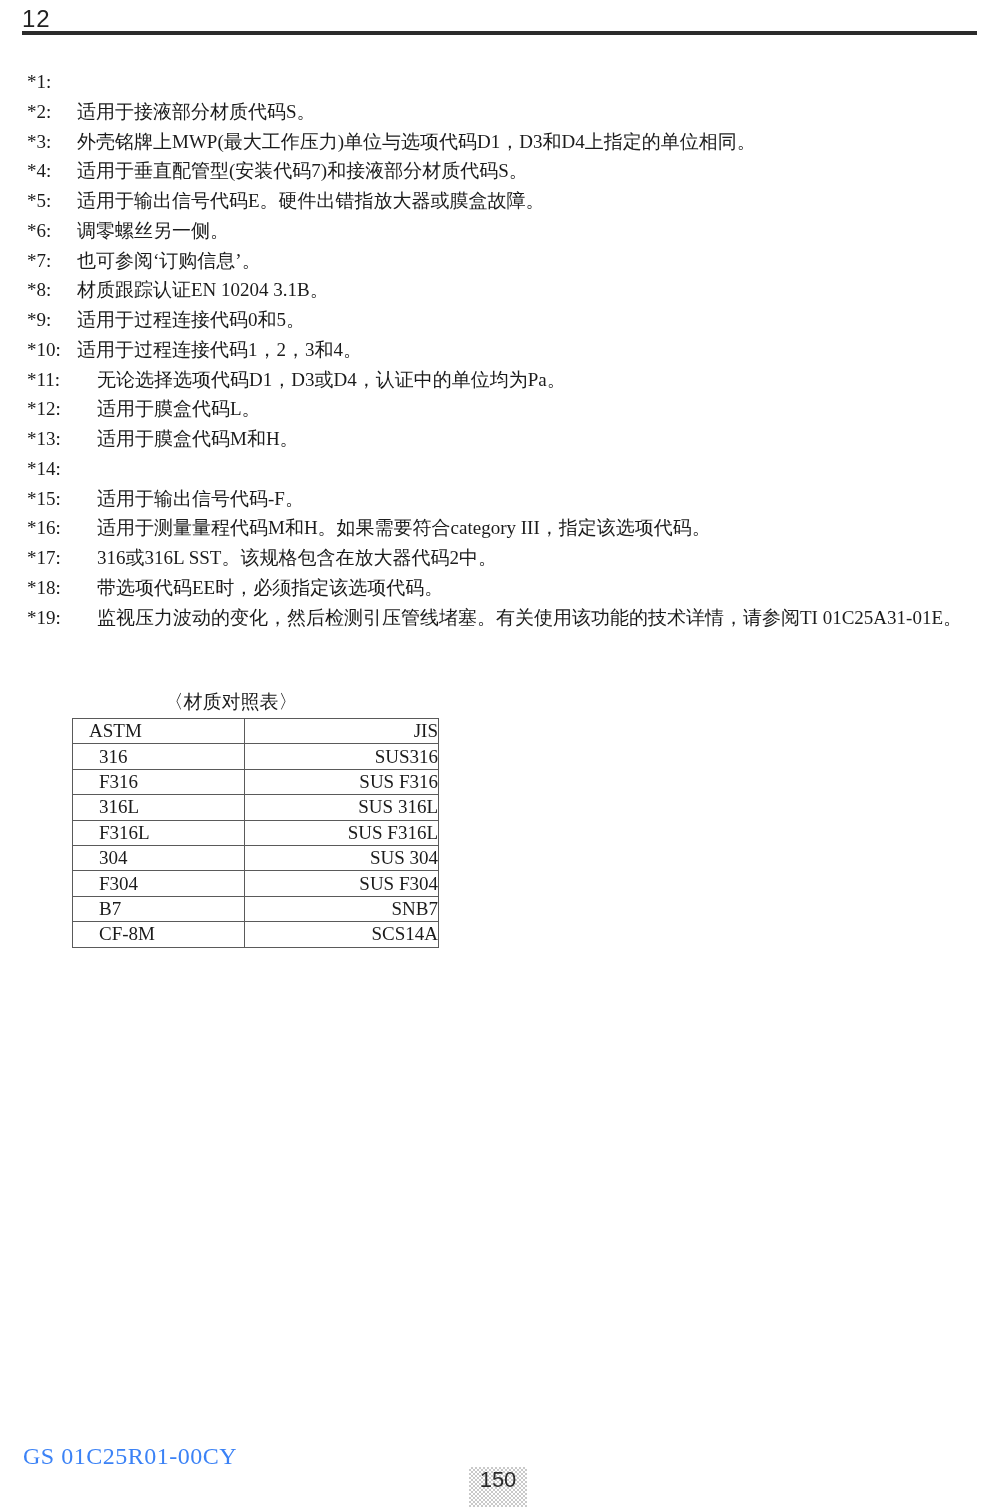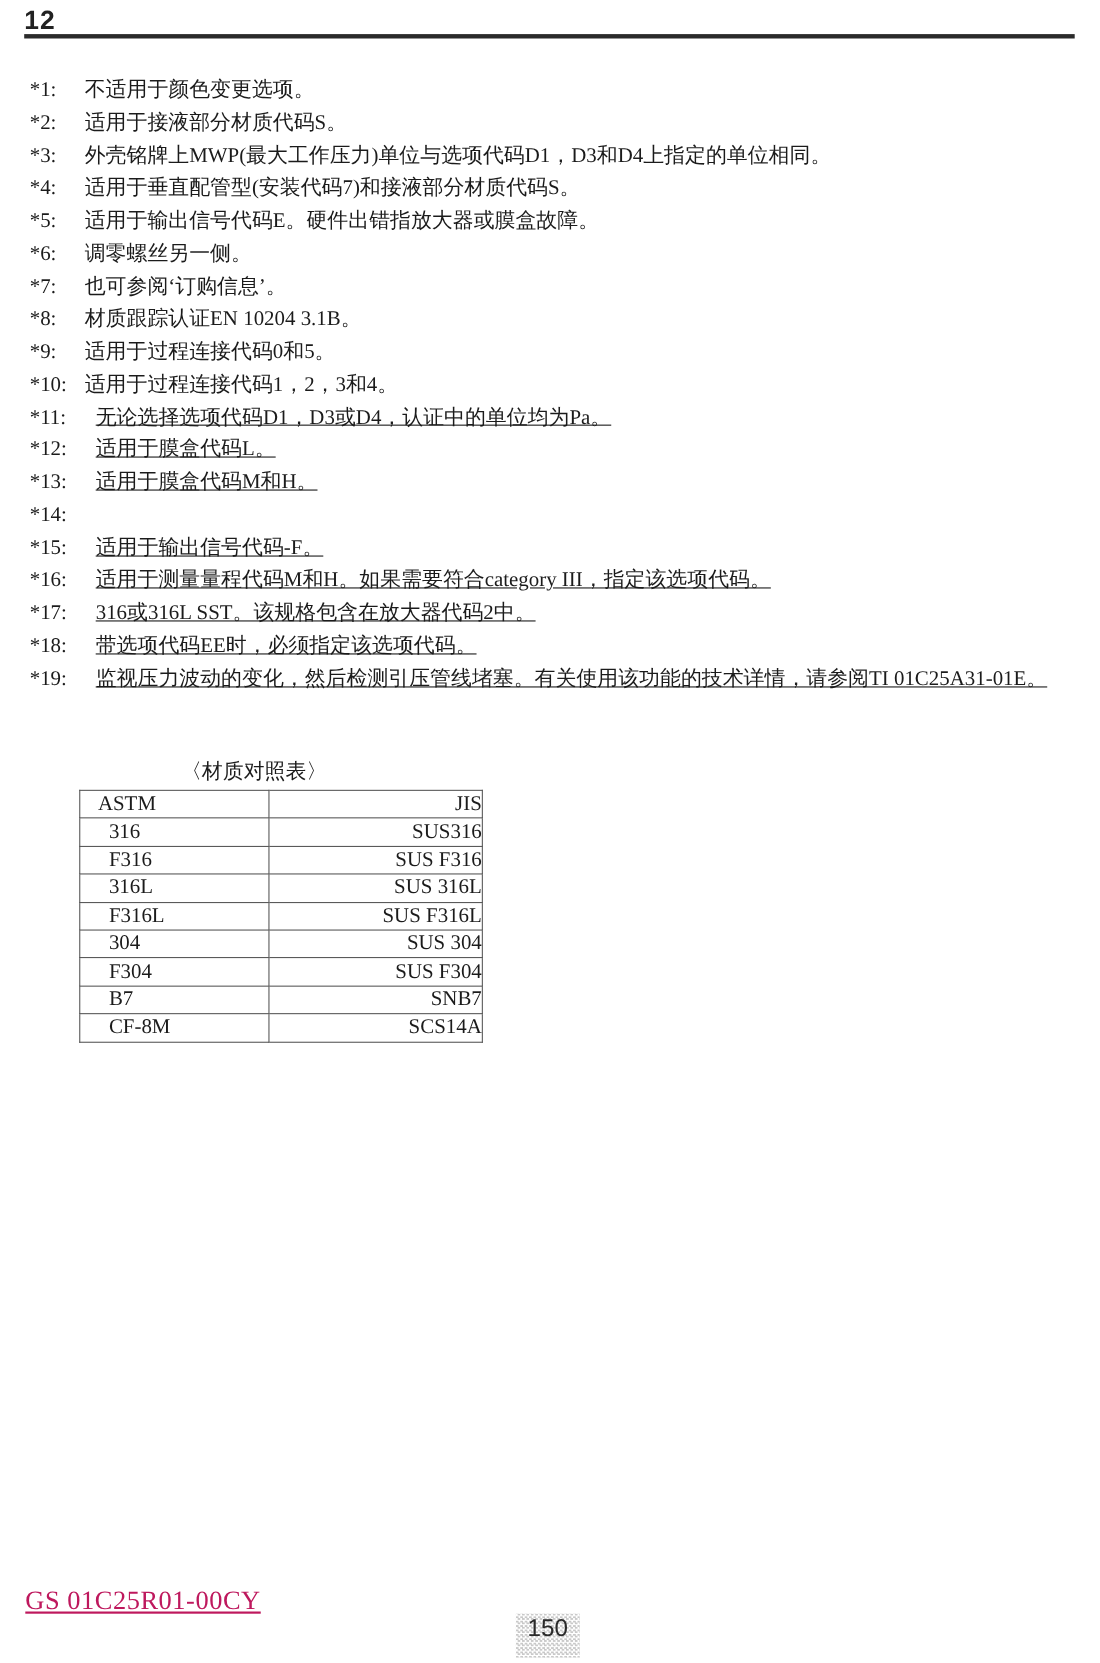--- a/index.html
+++ b/index.html
@@ -9,37 +9,37 @@
     color: #1b1b1b;
     font-family: "Liberation Serif", "DejaVu Serif", serif;
     position: relative;
     overflow: hidden;
   }
 
   
   .header-num {
     position: absolute; left: 22px; top: 5px;
     font-family: "Liberation Sans", "DejaVu Sans", sans-serif;
-    font-size: 24px; font-weight: 700; letter-spacing: 1px;
+    font-size: 24px; font-weight: 400; letter-spacing: 1px;
     color: #222222;
   }
   .header-rule {
     position: absolute; left: 22px; top: 31px;
     width: 955px; height: 4px; background: #2b2b2b;
   }
 
   
   .notes {
     position: absolute; left: 27px; top: 67px; width: 956px;
     font-size: 19px;
   }
   .note { display: flex; line-height: 29.75px; }
   .note-label { flex: 0 0 50px; white-space: nowrap; }
   .note-text, .note-text-line { white-space: nowrap; }
-  .note:nth-child(n+11) > .note-body { margin-left: 10px; text-decoration: underline; }
+  .note:nth-child(n+11) > .note-body { margin-left: 20px; }
 
   
   .table-wrap { position: absolute; left: 72px; top: 691px; width: 308px; }
   .table-title {
     text-align: center; padding-left: 10px;
     font-size: 19px; line-height: 22px; margin-bottom: 5px;
     white-space: nowrap;
   }
   table.material {
     border-collapse: collapse; width: 308px;
@@ -51,44 +51,42 @@
     font-weight: normal;
     line-height: 24px;
   }
   .c-astm { width: 155px; text-align: left; padding-left: 26px !important; }
   th.c-astm { padding-left: 16px !important; }
   .c-jis  { width: 153px; text-align: right; padding-left: 40px !important; }
 
   
   .doc-number {
     position: absolute; left: 23px; top: 1443px;
-    font-size: 24px; color: #be185d; letter-spacing: 0.5px;
+    font-size: 24px; color: #3b82f6; letter-spacing: 0.5px;
     white-space: nowrap;
-    text-decoration: underline;
   }
   .page-badge {
     position: absolute; left: 469px; top: 1467px;
     width: 58px; height: 40px;
     display: flex; align-items: flex-start; justify-content: center;
     font-family: "Liberation Sans", "DejaVu Sans", sans-serif;
     font-size: 22px; color: #2a2a2a;
     background-image: repeating-conic-gradient(#c9c9c9 0% 25%, #ffffff 0% 50%);
     background-size: 4px 4px;
   }
 </style>
 </head>
 <body>
 
 <div class="header-num">12</div>
 <div class="header-rule"></div>
 
 <div class="notes">
   <div class="note">
     <span class="note-label">*1:</span>
-    <div class="note-body note-text">不适用于颜色变更选项。</div>
   </div>
   <div class="note">
     <span class="note-label">*2:</span>
     <div class="note-body note-text">适用于接液部分材质代码S。</div>
   </div>
   <div class="note">
     <span class="note-label">*3:</span>
     <div class="note-body note-text">外壳铭牌上MWP(最大工作压力)单位与选项代码D1，D3和D4上指定的单位相同。</div>
   </div>
   <div class="note">

